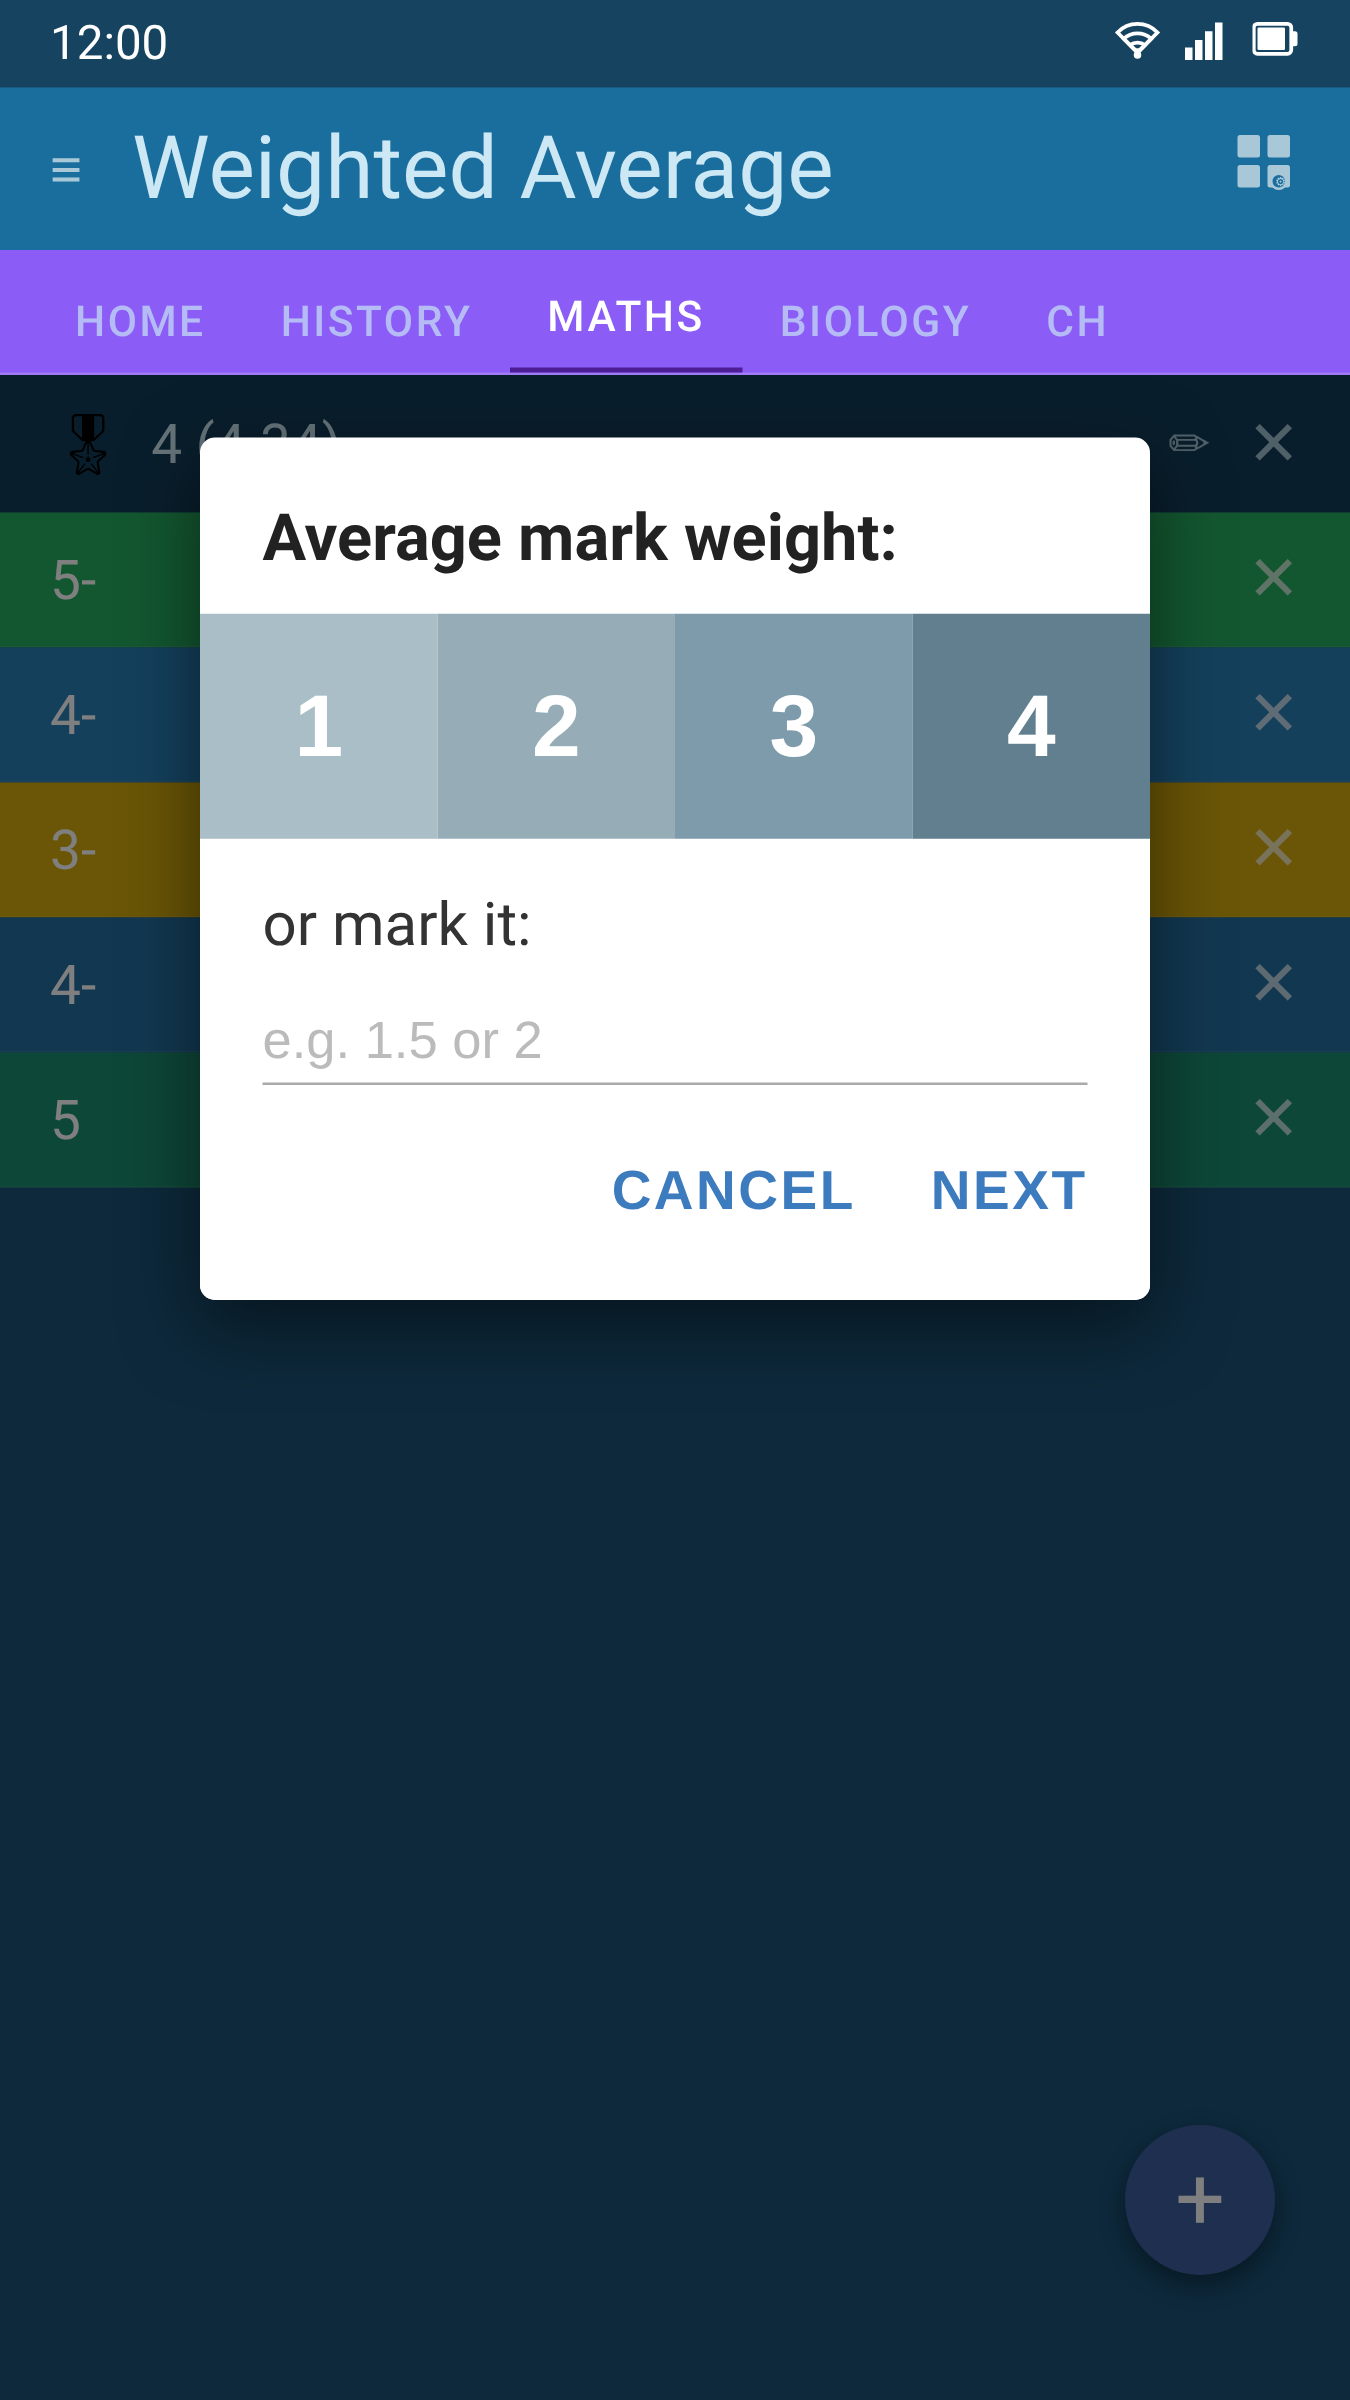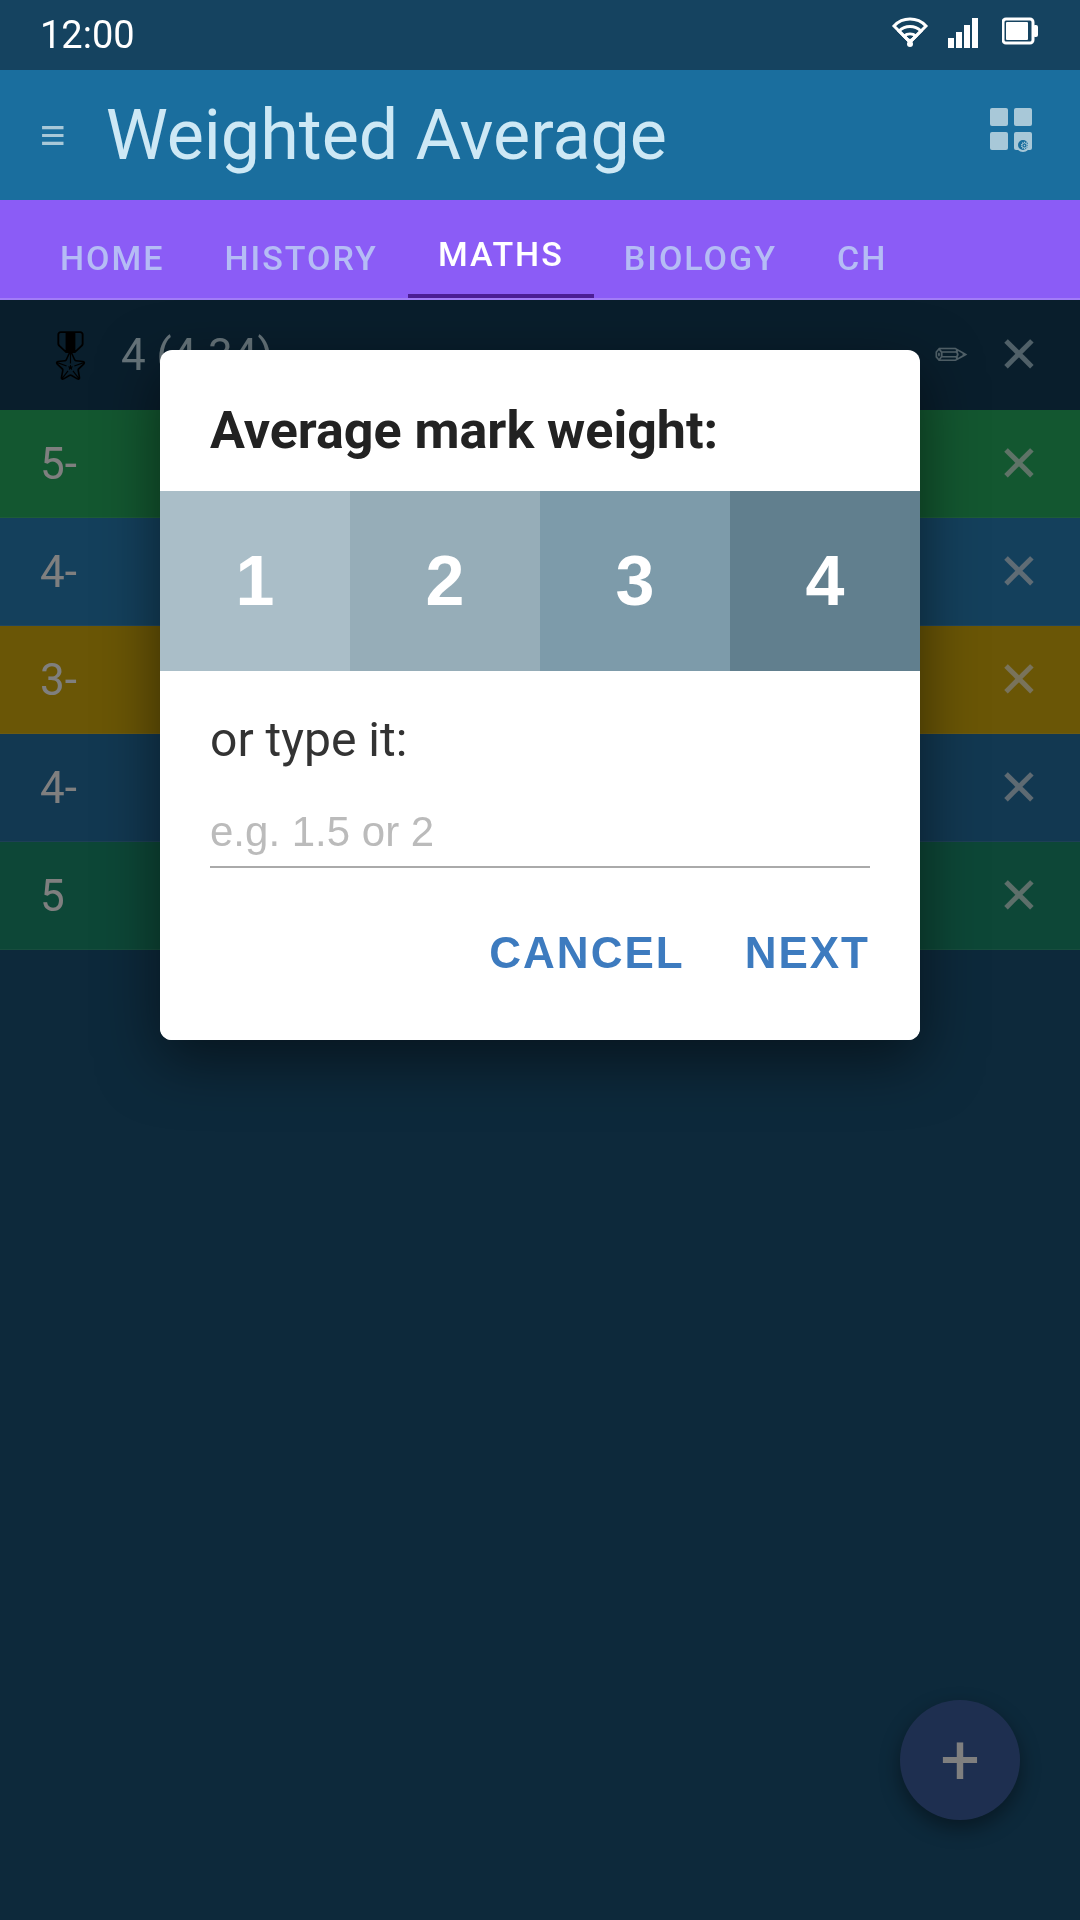--- a/index.html
+++ b/index.html
@@ -348,21 +348,21 @@
     <div class="dialog-title">Average mark weight:</div>
 
     <div class="weight-grid">
       <button class="weight-btn weight-btn-1">1</button>
       <button class="weight-btn weight-btn-2">2</button>
       <button class="weight-btn weight-btn-3">3</button>
       <button class="weight-btn weight-btn-4">4</button>
     </div>
 
     <div class="type-section">
-      <div class="type-label">or type it:</div>
+      <div class="type-label">or mark it:</div>
       <input class="type-input" type="text" placeholder="e.g. 1.5 or 2" style="">
     </div>
 
     <div class="dialog-actions">
       <button class="action-btn">CANCEL</button>
       <button class="action-btn">NEXT</button>
     </div>
   </div>
 
   <div class="fab">+</div>

